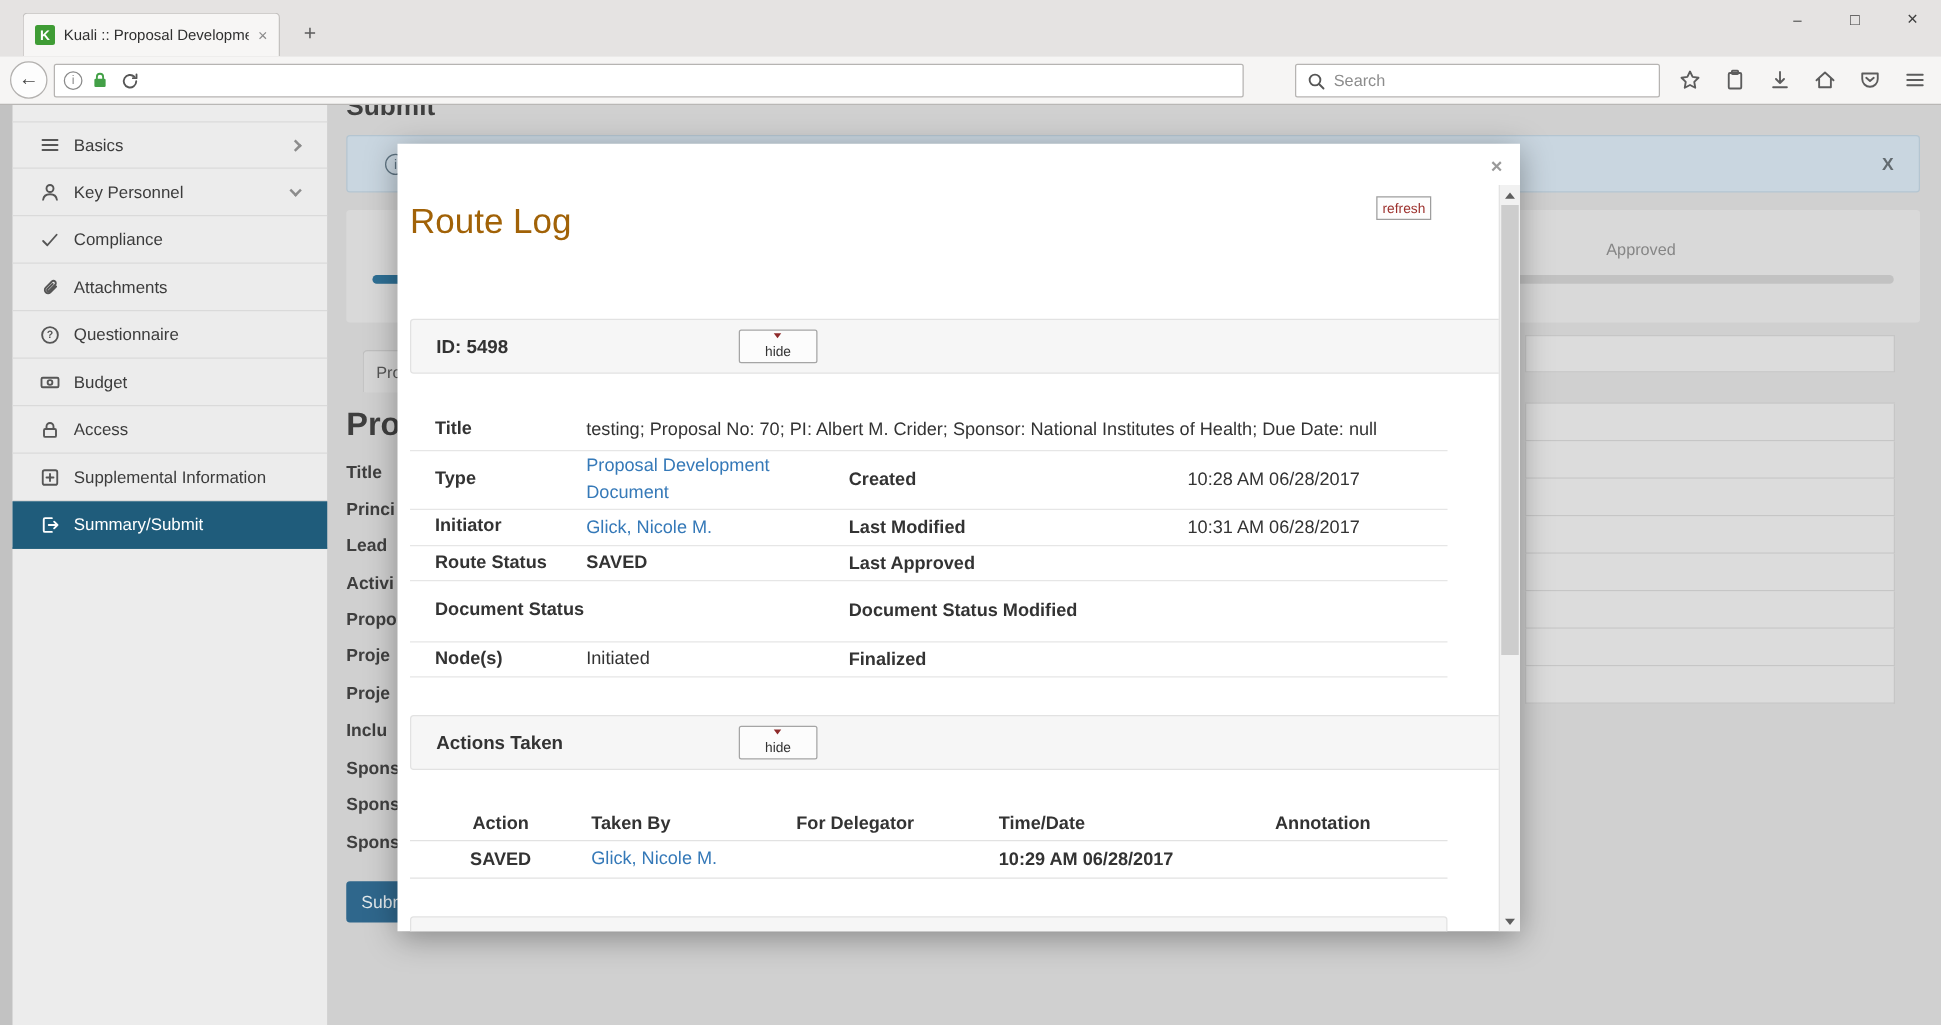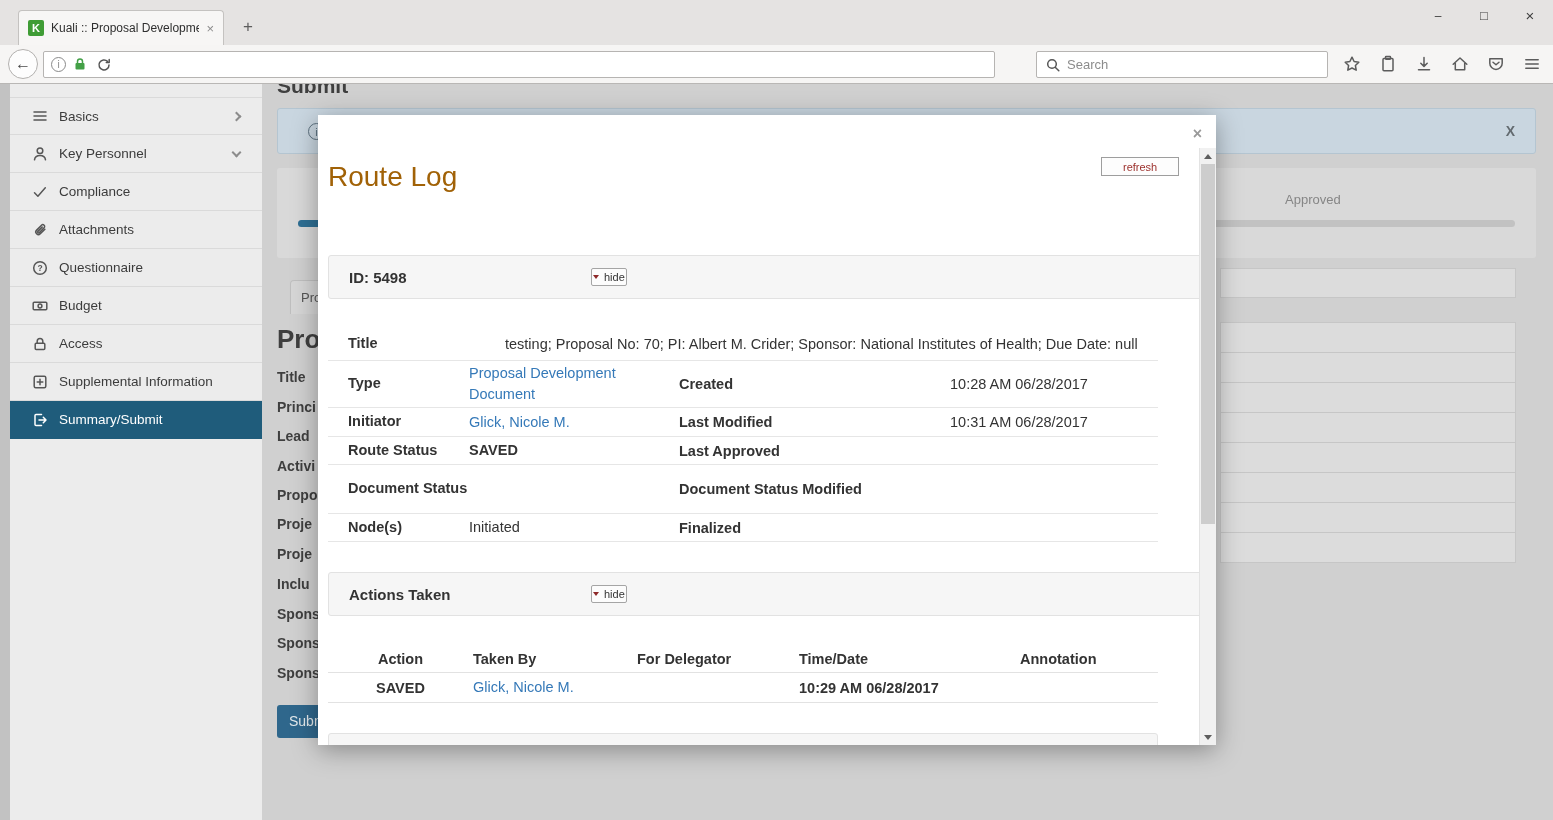--- a/index.html
+++ b/index.html
@@ -76,40 +76,40 @@
   .bg-submit-btn { position:absolute; left:15px; top:621px; width:100px; height:33px; background:#2f678c;
                    border-radius:3px; color:#e3e9ec; font-size:14px; line-height:33px; padding-left:12px; white-space:nowrap; overflow:hidden; }
   .bg-row { position:absolute; left:958px; top:184px; width:296px; height:30px; background:#dcdcdc; border:1px solid #c6c6c6; }
   .bg-rows { position:absolute; left:958px; top:238px; width:296px; border-top:1px solid #c6c6c6; }
   .bg-rows div { height:30px; background:#dcdcdc; border:1px solid #c6c6c6; border-top:none; }
 
   
   .modal { position:absolute; left:318px; top:115px; width:898px; height:630px; background:#fff;
            box-shadow:0 5px 24px rgba(0,0,0,0.35); z-index:20; overflow:hidden; }
   .modal-close { position:absolute; top:10px; right:14px; font-size:16px; color:#9a9a9a; font-weight:bold; }
-  .refresh-btn { position:absolute; left:783px; top:42px; height:19px; padding:0 21px; border:1px solid #9e9e9e;
+  .refresh-btn { position:absolute; left:783px; top:42px; height:19px; padding:0 4px; border:1px solid #9e9e9e;
                  background:#fdfdfd; font:11px "Liberation Sans","DejaVu Sans",sans-serif; color:#9c302c; }
   .modal-title { position:absolute; left:10px; top:46px; font-size:28px; font-weight:400; color:#a16207; }
 
   .section-header { position:absolute; left:10px; width:980px; height:44px; background:#f6f6f6;
                     border:1px solid #e2e2e2; border-radius:3px; display:flex; align-items:center; padding-left:20px; }
   .sh-title { font-size:15px; font-weight:bold; color:#333; }
   .hide-btn { position:absolute; left:262px; top:50%; transform:translateY(-50%); display:inline-flex;
               align-items:center; gap:5px; border:1px solid #a5a5a5; background:#fcfcfc; border-radius:2px;
-              padding:2px 1px; font-size:11px; color:#333; }
+              padding:2px 20px; font-size:11px; color:#333;flex-direction:column; }
   .tri-dn-m { width:0; height:0; border-left:3.5px solid transparent; border-right:3.5px solid transparent;
               border-top:4.5px solid #8e2a2a; }
 
   .details { position:absolute; left:10px; top:212px; width:830px; font-size:14.5px; color:#333; }
   .d-row { display:flex; align-items:center; border-bottom:1px solid #e6e6e6; }
   .d-label { width:141px; padding-left:20px; font-weight:bold; line-height:1.35; }
   .d-value { width:210px; line-height:1.35; }
   .d-rlabel { width:271px; font-weight:bold; }
   .d-rvalue { flex:1; }
-  .d-wide { flex:1;margin-left:36px; }
+  .d-wide { flex:1; }
   .bold { font-weight:bold; }
   .lnk { color:#3579b8; text-decoration:none; cursor:pointer; line-height:1.4; }
 
   .actions { position:absolute; left:10px; top:530px; width:830px; font-size:14.5px; color:#333; }
   .a-head { display:flex; height:28px; align-items:center; border-bottom:1px solid #e2e2e2; font-weight:bold; }
   .a-row { display:flex; height:30px; align-items:center; border-bottom:1px solid #e2e2e2; }
   .ac1 { width:145px; text-align:center; }
   .ac2 { width:164px; }
   .ac3 { width:162px; }
   .ac4 { width:221px; }

